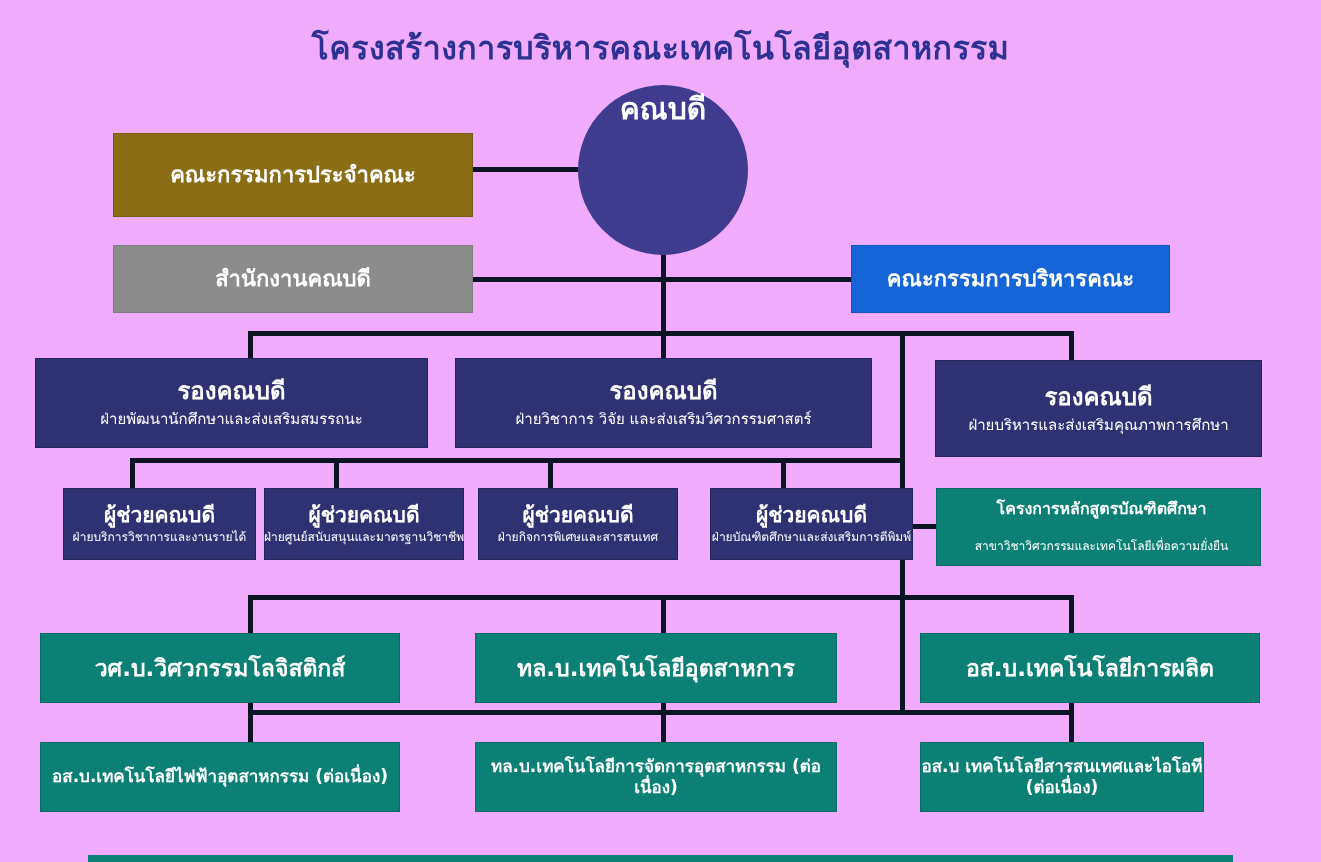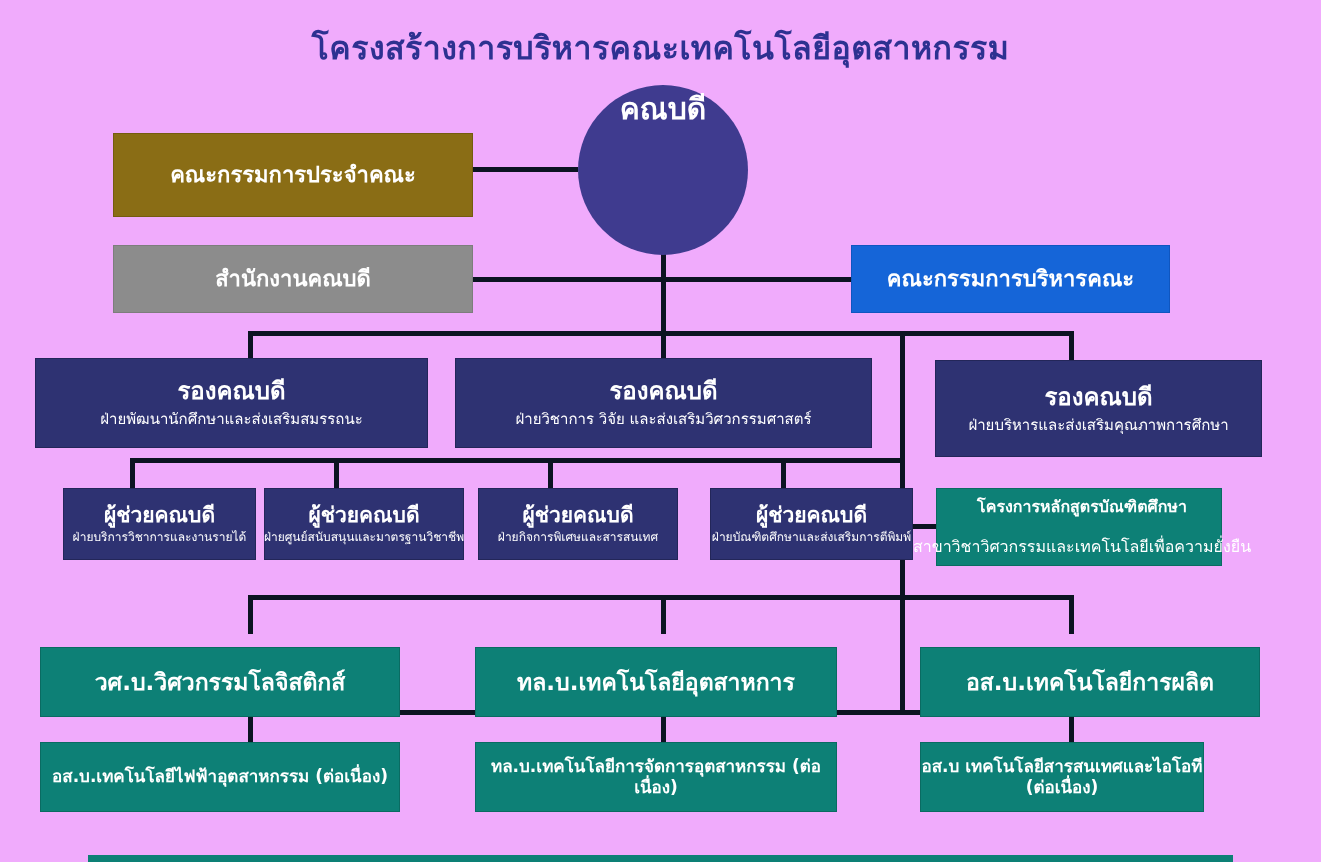--- a/index.html
+++ b/index.html
@@ -37,25 +37,25 @@
   .vd .t2{font-size:15px;margin-top:4px;}
 
   .ad{padding:4px 2px;margin-left:28px;}
   .ad .t1{font-size:21px;}
   .ad .t2{font-size:12px;margin-top:2px;}
   .ad1{left:35px;top:488px;width:193px;height:72px;}
   .ad2{left:236px;top:488px;width:200px;height:72px;}
   .ad3{left:450px;top:488px;width:200px;height:72px;}
   .ad4{left:682px;top:488px;width:203px;height:72px;}
 
-  .grad{left:936px;top:488px;width:286px;height:78px;padding-left:6px;}
+  .grad{left:936px;top:488px;width:325px;height:78px;padding-left:6px;}
   .grad .t1{font-size:16px;font-weight:bold;}
-  .grad .t2{font-size:16px;margin-top:20px;}
+  .grad .t2{font-size:12px;margin-top:20px;}
 
-  .prog{font-size:23px;font-weight:bold;margin-top:14px;}
+  .prog{font-size:23px;font-weight:bold;}
   .pg1{left:40px;top:633px;width:360px;height:70px;}
   .pg2{left:475px;top:633px;width:362px;height:70px;}
   .pg3{left:920px;top:633px;width:340px;height:70px;}
 
   .cprog{font-size:17px;font-weight:bold;}
   .cp1{left:40px;top:742px;width:360px;height:70px;}
   .cp2{left:475px;top:742px;width:362px;height:70px;}
   .cp3{left:920px;top:742px;width:284px;height:70px;}
 
   .bottom-strip{position:absolute;left:88px;top:855px;width:1145px;height:7px;background:#0d8076;}

